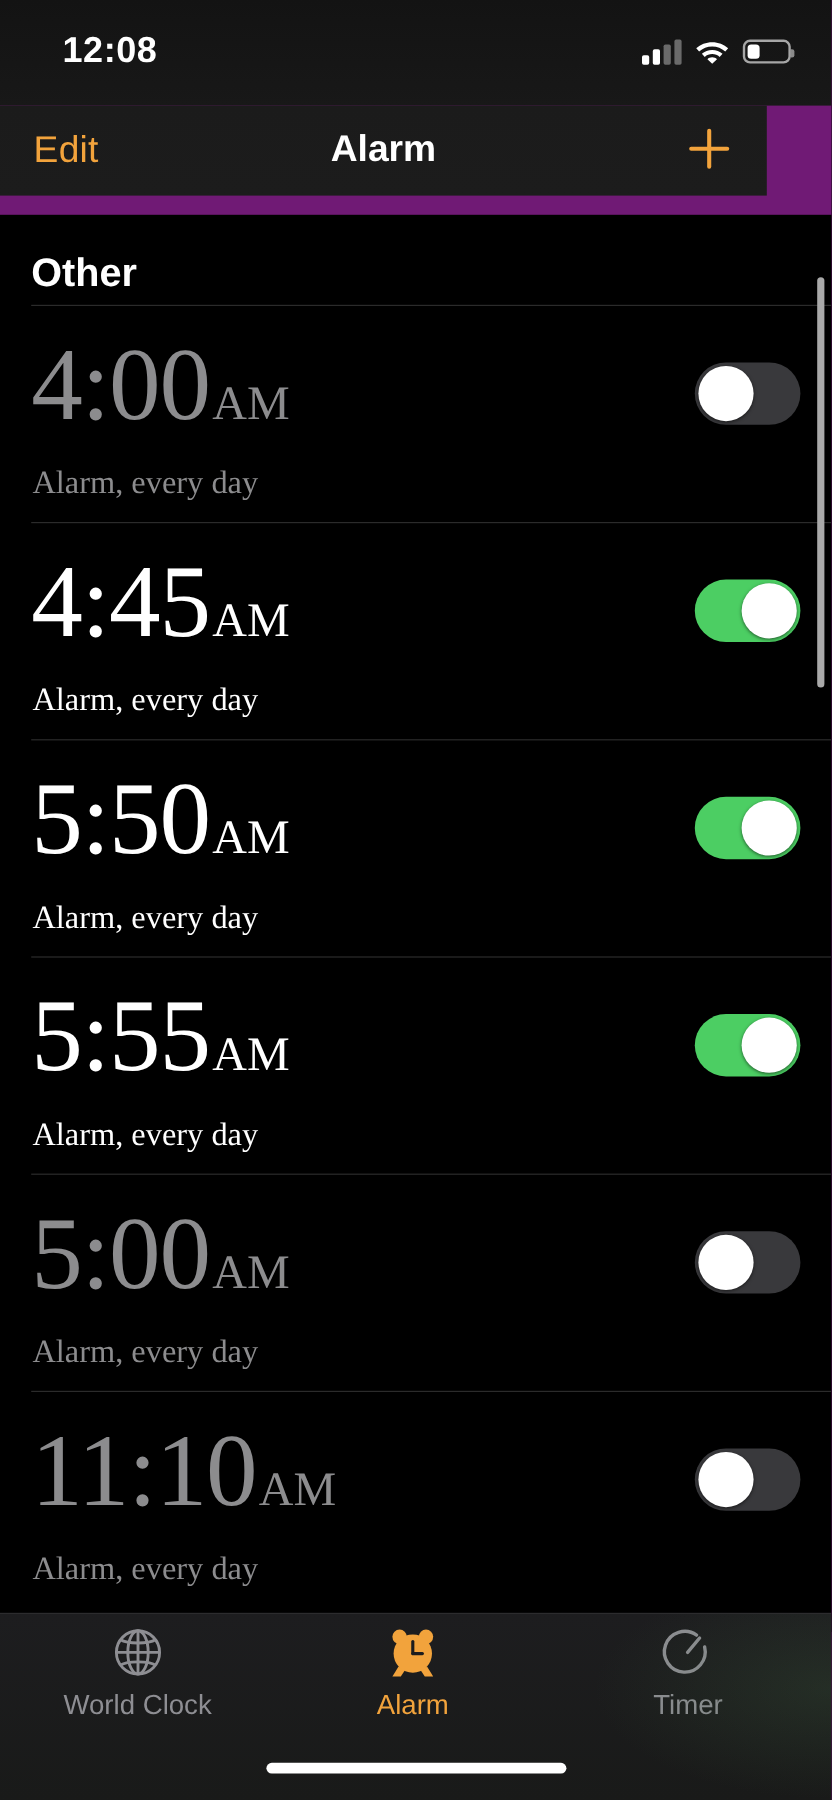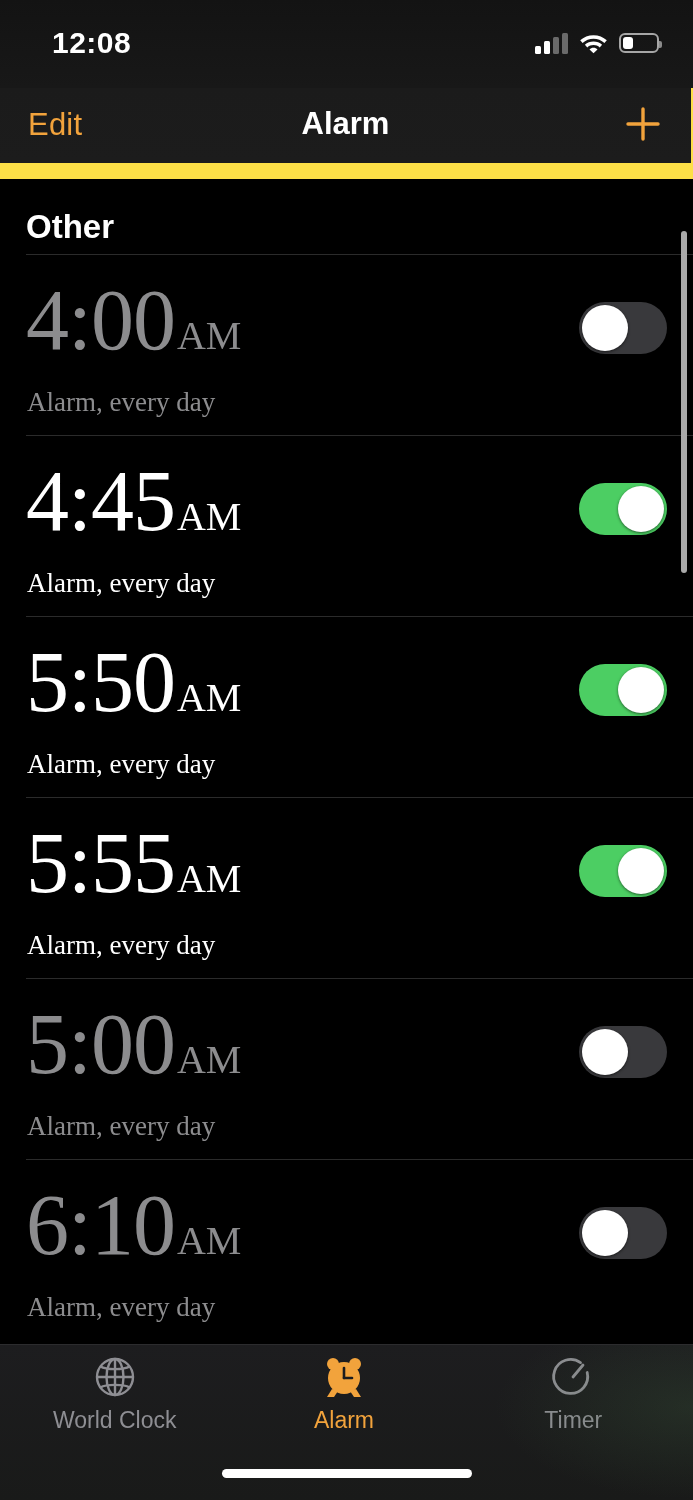--- a/index.html
+++ b/index.html
@@ -12,21 +12,21 @@
     height: 1500px;
     overflow: hidden;
     font-family: "Liberation Sans", sans-serif;
     -webkit-font-smoothing: antialiased;
   }
 
   #phone {
     position: relative;
     width: 693px;
     height: 1500px;
-    background: #fde047;
+    background: #701a75;
     overflow: hidden;
   }
 
   
   .statusbar {
     position: absolute;
     top: 0; left: 0;
     width: 693px;
     height: 88px;
     background: #151515;
@@ -90,21 +90,21 @@
     left: 2px; top: 2px; bottom: 2px;
     width: 27%;
     background: #ffffff;
     border-radius: 3px;
   }
 
   
   .navbar {
     position: absolute;
     top: 88px; left: 0;
-    width: 691px;
+    width: 639px;
     height: 75px;
     background: linear-gradient(180deg,#1b1b1b 0%, #1c1c1c 100%);
   }
   .nav-edit {
     position: absolute;
     left: 28px; top: 19px;
     font-size: 31px;
     color: #f2a33c;
     letter-spacing: 0.2px;
   }
@@ -368,21 +368,21 @@
             <span class="mer">AM</span>
           </div>
           <div class="alarm-sub">Alarm, every day</div>
           <div class="toggle">
             <div class="knob"></div>
           </div>
         </div>
         <div class="alarm-row off">
           <div class="hr"></div>
           <div class="alarm-time">
-            <span class="t">6:10</span>
+            <span class="t">11:10</span>
             <span class="mer">AM</span>
           </div>
           <div class="alarm-sub">Alarm, every day</div>
           <div class="toggle">
             <div class="knob"></div>
           </div>
         </div>
       </div>
 
     <div class="scrollbar"></div>

